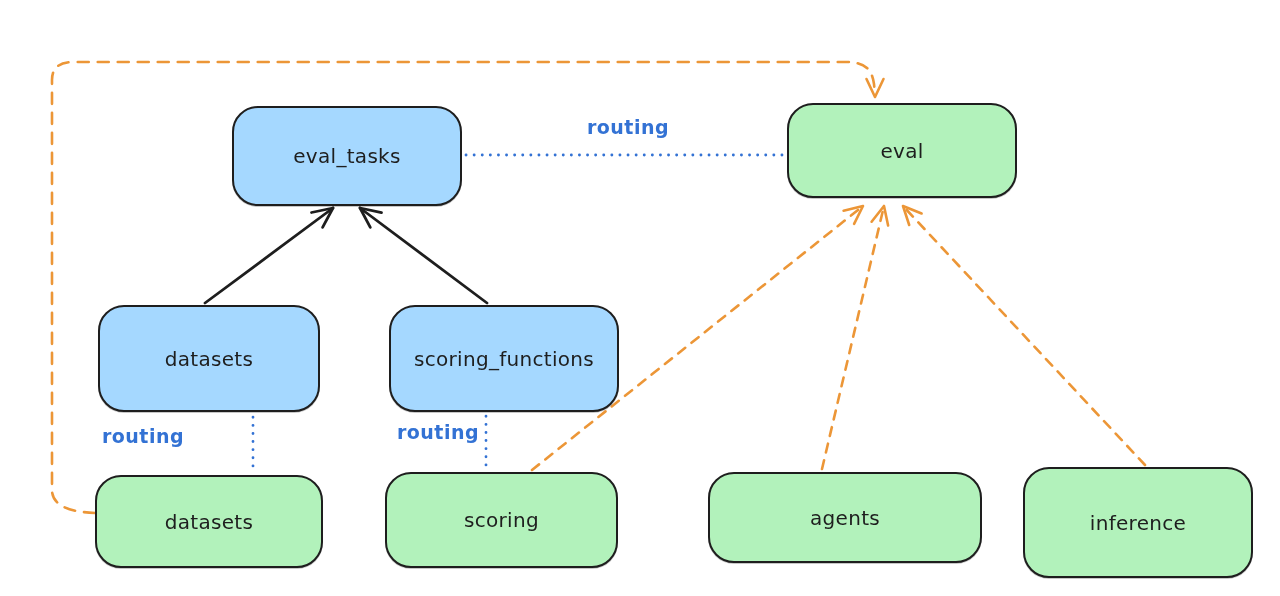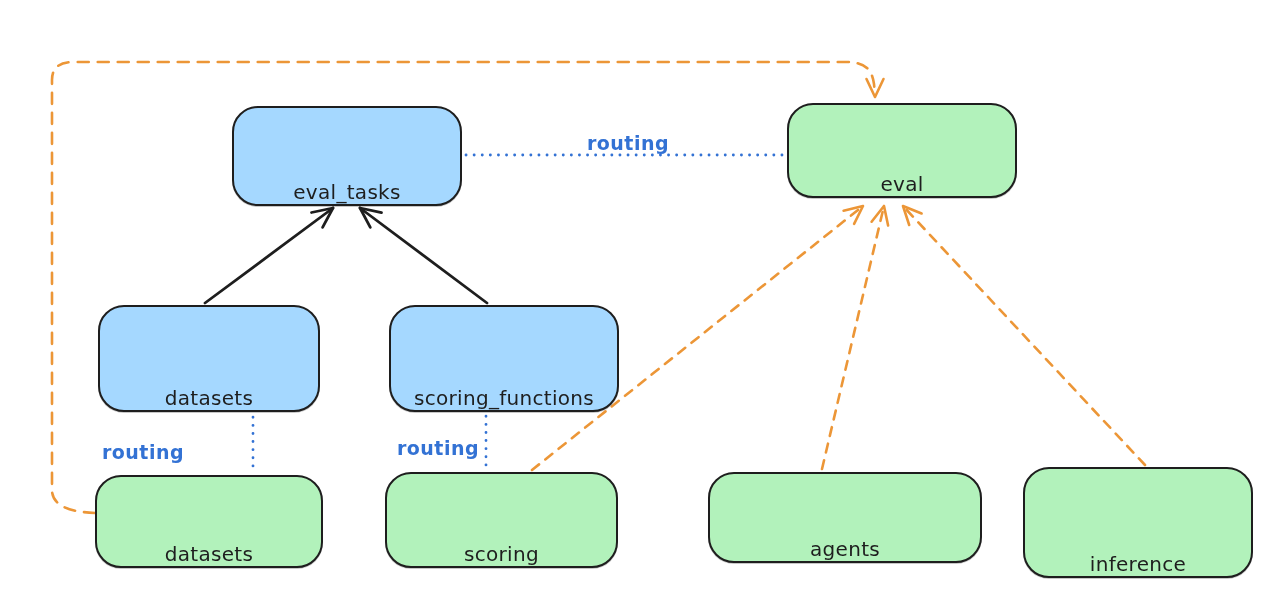--- a/index.html
+++ b/index.html
@@ -9,37 +9,36 @@
     background:#ffffff;
     font-family:"DejaVu Sans","Liberation Sans",sans-serif;
     overflow:hidden;
   }
   #wires{position:absolute;left:0;top:0;width:1280px;height:596px;}
   .node{
     position:absolute;
     box-sizing:border-box;
     border:2.6px solid #1e1e1e;
     border-radius:26px;
-    display:flex;align-items:flex-end;justify-content:center;
+    display:flex;align-items:center;justify-content:center;
     color:#1e1e1e;
     font-size:20px;
     letter-spacing:0.3px;
     box-shadow:0 1px 0 rgba(30,30,30,0.25);
   }
   .node.blue{background:#a5d8ff;}
   .node.green{background:#b2f2bb;}
   .edge-label{
     position:absolute;
     width:130px;
     text-align:center;
     color:#3372d4;
     font-size:19px;
     font-weight:600;
     letter-spacing:0.5px;
-    margin-top:16px;
   }
 </style>
 </head>
 <body>
 
 <div id="canvas">
 
   <svg id="wires" viewBox="0 0 1280 596" xmlns="http://www.w3.org/2000/svg" fill="none">
 
     <g stroke="#ec9637" stroke-width="2.6" stroke-linecap="round">

